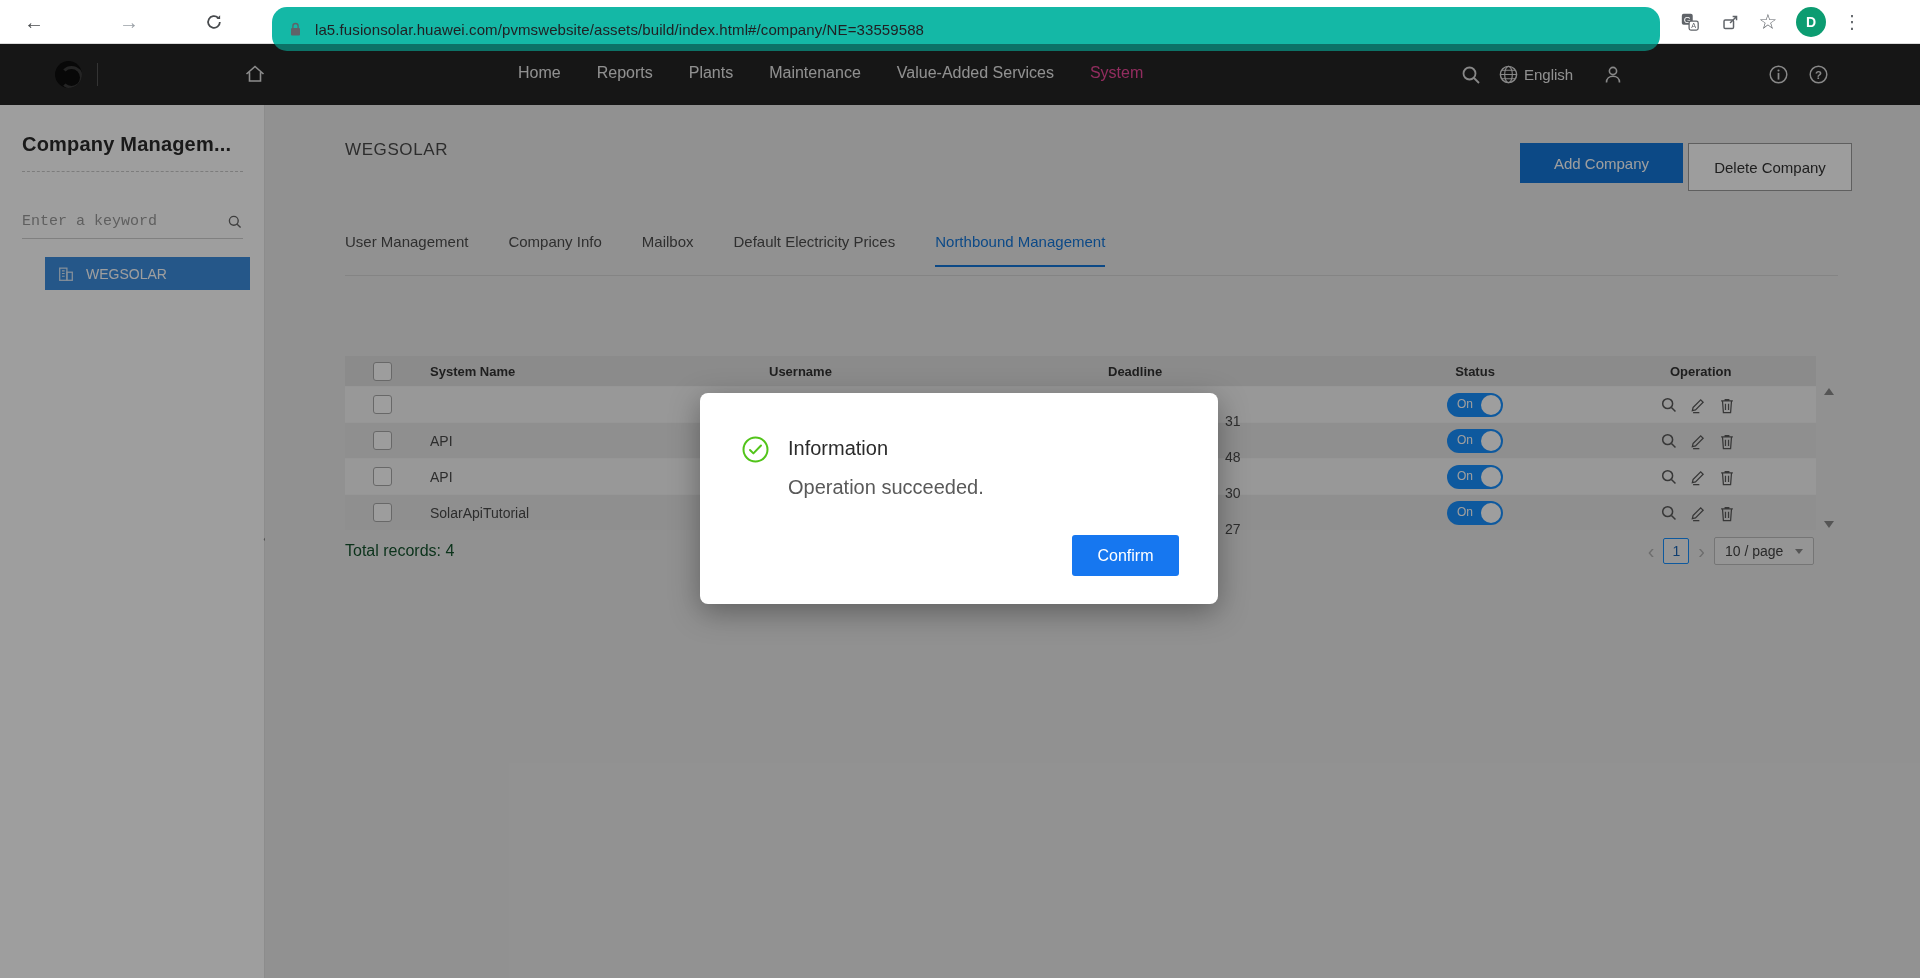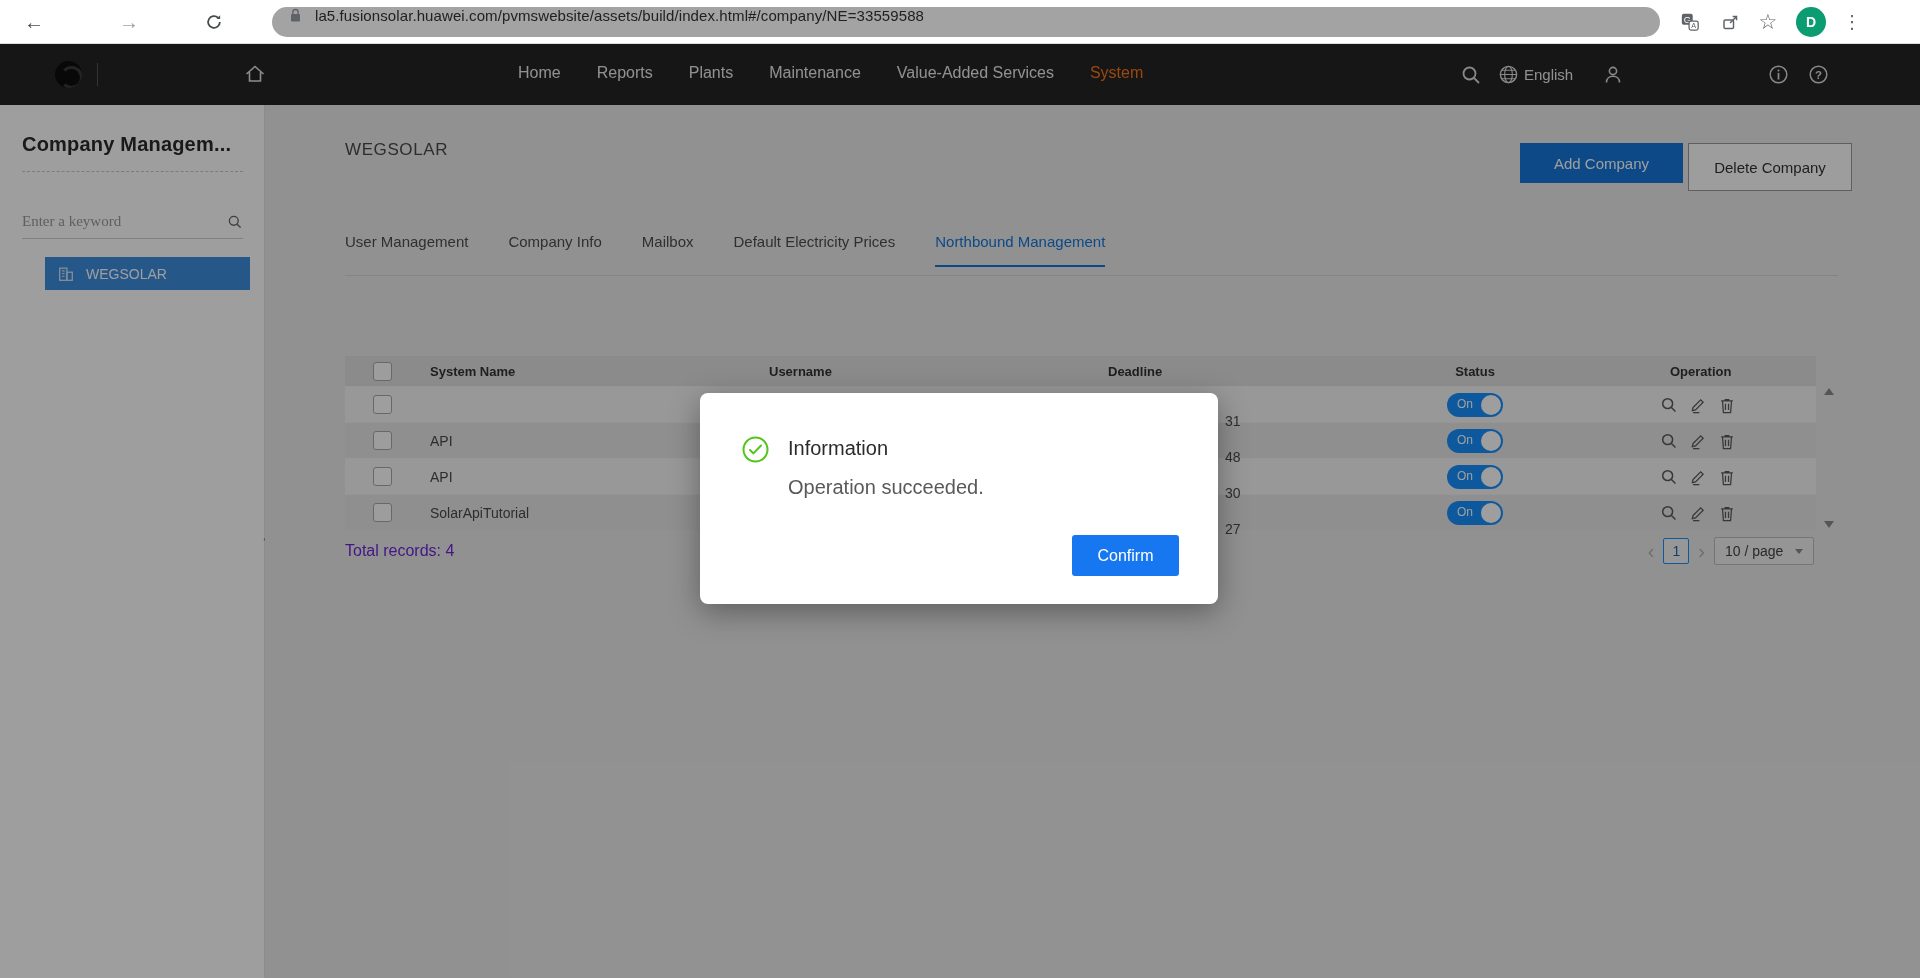--- a/index.html
+++ b/index.html
@@ -3,47 +3,47 @@
 <meta charset="utf-8">
 <style>
   * { margin:0; padding:0; box-sizing:border-box; }
   html,body { width:1920px; height:978px; overflow:hidden; font-family:"Liberation Sans","DejaVu Sans",sans-serif; }
   .screen { position:relative; width:1920px; height:978px; background:#fff; }
 
   
   .browser-bar { position:absolute; left:0; top:0; width:1920px; height:44px; background:#ffffff; border-bottom:1px solid #dcdcdc; z-index:10; }
   .bicon { position:absolute; top:8px; width:28px; height:28px; display:flex; align-items:center; justify-content:center; font-size:20px; color:#474a4d; cursor:pointer; }
   .bicon.fwd { color:#9aa0a6; }
-  .omnibox { position:absolute; left:272px; top:7px; width:1388px; height:30px; background:#a3a3a3; border-radius:15px; display:flex; padding:0 16px; }
+  .omnibox { position:absolute; left:272px; top:7px; width:1388px; height:44px; background:#14b8a6; border-radius:15px; display:flex; align-items:center; padding:0 16px; }
   .omnibox .lock { width:15px; height:17px; margin-right:12px; flex:none; }
   .url-text { font-size:15px; color:#202124; white-space:nowrap; letter-spacing:.1px; }
   .chrome-right { position:absolute; top:10px; height:24px; display:flex; align-items:center; justify-content:center; color:#5f6368; }
   .avatar-d { position:absolute; left:1796px; top:7px; width:30px; height:30px; border-radius:50%; background:#0c9c71; color:#fff; font-size:14px; font-weight:bold; display:flex; align-items:center; justify-content:center; }
 
   
   .page { position:absolute; left:0; top:44px; width:1920px; height:934px; }
 
   
   .navbar { position:absolute; left:0; top:0; width:1920px; height:61px; background:#252525; }
   .logo-circle { position:absolute; left:55px; top:17px; width:27px; height:27px; border-radius:50%; background:#0d0d0d; overflow:hidden; }
   .logo-circle::after { content:""; position:absolute; left:5px; top:5px; width:17px; height:17px; border-radius:50%; border:3px solid #3a3a3a; border-left-color:transparent; }
   .nav-sep { position:absolute; left:97px; top:19px; width:1px; height:23px; background:#555; }
   .nav-home { position:absolute; left:243px; top:18px; width:24px; height:24px; color:#e2e2e2; cursor:pointer; }
   .nav-items { position:absolute; left:518px; top:0; height:57px; display:flex; align-items:center; gap:36px; }
   .nav-item { font-size:16px; color:#e8e8e8; cursor:pointer; white-space:nowrap; }
-  .nav-item.active { color:#f97316; }
+  .nav-item.active { color:#ec4899; }
   .nav-right-icon { position:absolute; top:20px; width:22px; height:22px; color:#dcdcdc; cursor:pointer; }
   .nav-lang { position:absolute; left:1524px; top:0; height:61px; display:flex; align-items:center; font-size:15px; color:#e8e8e8; cursor:pointer; }
 
   
   .sidebar { position:absolute; left:0; top:61px; width:265px; height:975px; background:#ffffff; border-right:1px solid #e2e2e2; }
   .sidebar-title { position:absolute; left:22px; top:28px; font-size:20px; font-weight:bold; color:#2b2b2b; letter-spacing:.2px; }
   .sidebar-dash { position:absolute; left:22px; top:66px; width:221px; border-top:1px dashed #c9c9c9; }
   .sidebar-search { position:absolute; left:22px; top:100px; width:221px; height:34px; border-bottom:1px solid #cfcfcf; display:flex; align-items:center; }
-  .sidebar-search input { border:none; outline:none; background:transparent; flex:1; font-size:15px; color:#3b82f6; font-family:Liberation Serif, serif; }
+  .sidebar-search input { border:none; outline:none; background:transparent; flex:1; font-size:15px; color:#3b82f6; font-family:Liberation Mono, monospace; }
   .sidebar-search input::placeholder { color:#9a9a9a; }
   .sidebar-search .sicon { width:16px; height:16px; color:#666; flex:none; cursor:pointer; }
   .tree-item { position:absolute; left:45px; top:152px; width:205px; height:33px; background:#3c8dde; display:flex; align-items:center; padding-left:12px; cursor:pointer; }
   .tree-item .bicon2 { width:18px; height:18px; color:#d8e8f8; margin-right:11px; flex:none; }
   .tree-item .tlabel { color:#fff; font-size:14px; }
   .collapse-handle { position:absolute; left:258px; top:478px; width:16px; height:32px; display:flex; align-items:center; justify-content:center; color:#8a8a8a; font-size:18px; cursor:pointer; }
 
   
   .content { position:absolute; left:265px; top:61px; width:1655px; height:873px; background:#ebebeb; }
   .page-title { position:absolute; left:80px; top:35px; font-size:17px; color:#4a4a4a; letter-spacing:.6px; }
@@ -79,21 +79,21 @@
   .toggle { width:56px; height:24px; border-radius:12px; background:#1890ff; position:relative; cursor:pointer; }
   .toggle .tg-label { position:absolute; left:10px; top:4px; color:#fff; font-size:12px; }
   .toggle .knob { position:absolute; right:2px; top:2px; width:20px; height:20px; border-radius:50%; background:#fff; }
   .op-icon { width:18px; height:18px; color:#5a5a5a; cursor:pointer; }
   .vscroll { position:absolute; left:1557px; top:281px; width:14px; height:144px; }
   .varrow { position:absolute; left:2px; width:0; height:0; border-left:5px solid transparent; border-right:5px solid transparent; cursor:pointer; }
   .varrow.up { top:2px; border-bottom:7px solid #8a8a8a; }
   .varrow.down { bottom:2px; border-top:7px solid #8a8a8a; }
 
   
-  .total-records { position:absolute; left:80px; top:437px; font-size:16px; color:#6d28d9; }
+  .total-records { position:absolute; left:80px; top:437px; font-size:16px; color:#14532d; }
   .pagination { position:absolute; right:106px; top:432px; display:flex; align-items:center; gap:9px; }
   .pg-chev { font-size:20px; color:#b0b0b0; cursor:pointer; line-height:1; }
   .pg-num { width:26px; height:26px; border:1px solid #1890ff; color:#1b66b5; background:#f4f4f4; font-size:14px; display:flex; align-items:center; justify-content:center; border-radius:2px; cursor:pointer; }
   .pg-size { width:100px; height:28px; border:1px solid #bdbdbd; border-radius:2px; display:flex; align-items:center; justify-content:space-between; padding:0 10px; font-size:14px; color:#444; cursor:pointer; background:#f0f0f0; }
   .pg-caret { width:0; height:0; border-left:4px solid transparent; border-right:4px solid transparent; border-top:5px solid #8a8a8a; }
 
   
   .dim { position:absolute; left:0; top:44px; width:1920px; height:934px; background:rgba(0,0,0,.38); z-index:50; }
   .modal { position:absolute; left:700px; top:393px; width:518px; height:211px; background:#fff; border-radius:8px; box-shadow:0 8px 30px rgba(0,0,0,.35); z-index:60; }
   .modal .check { position:absolute; left:42px; top:43px; width:27px; height:27px; }

